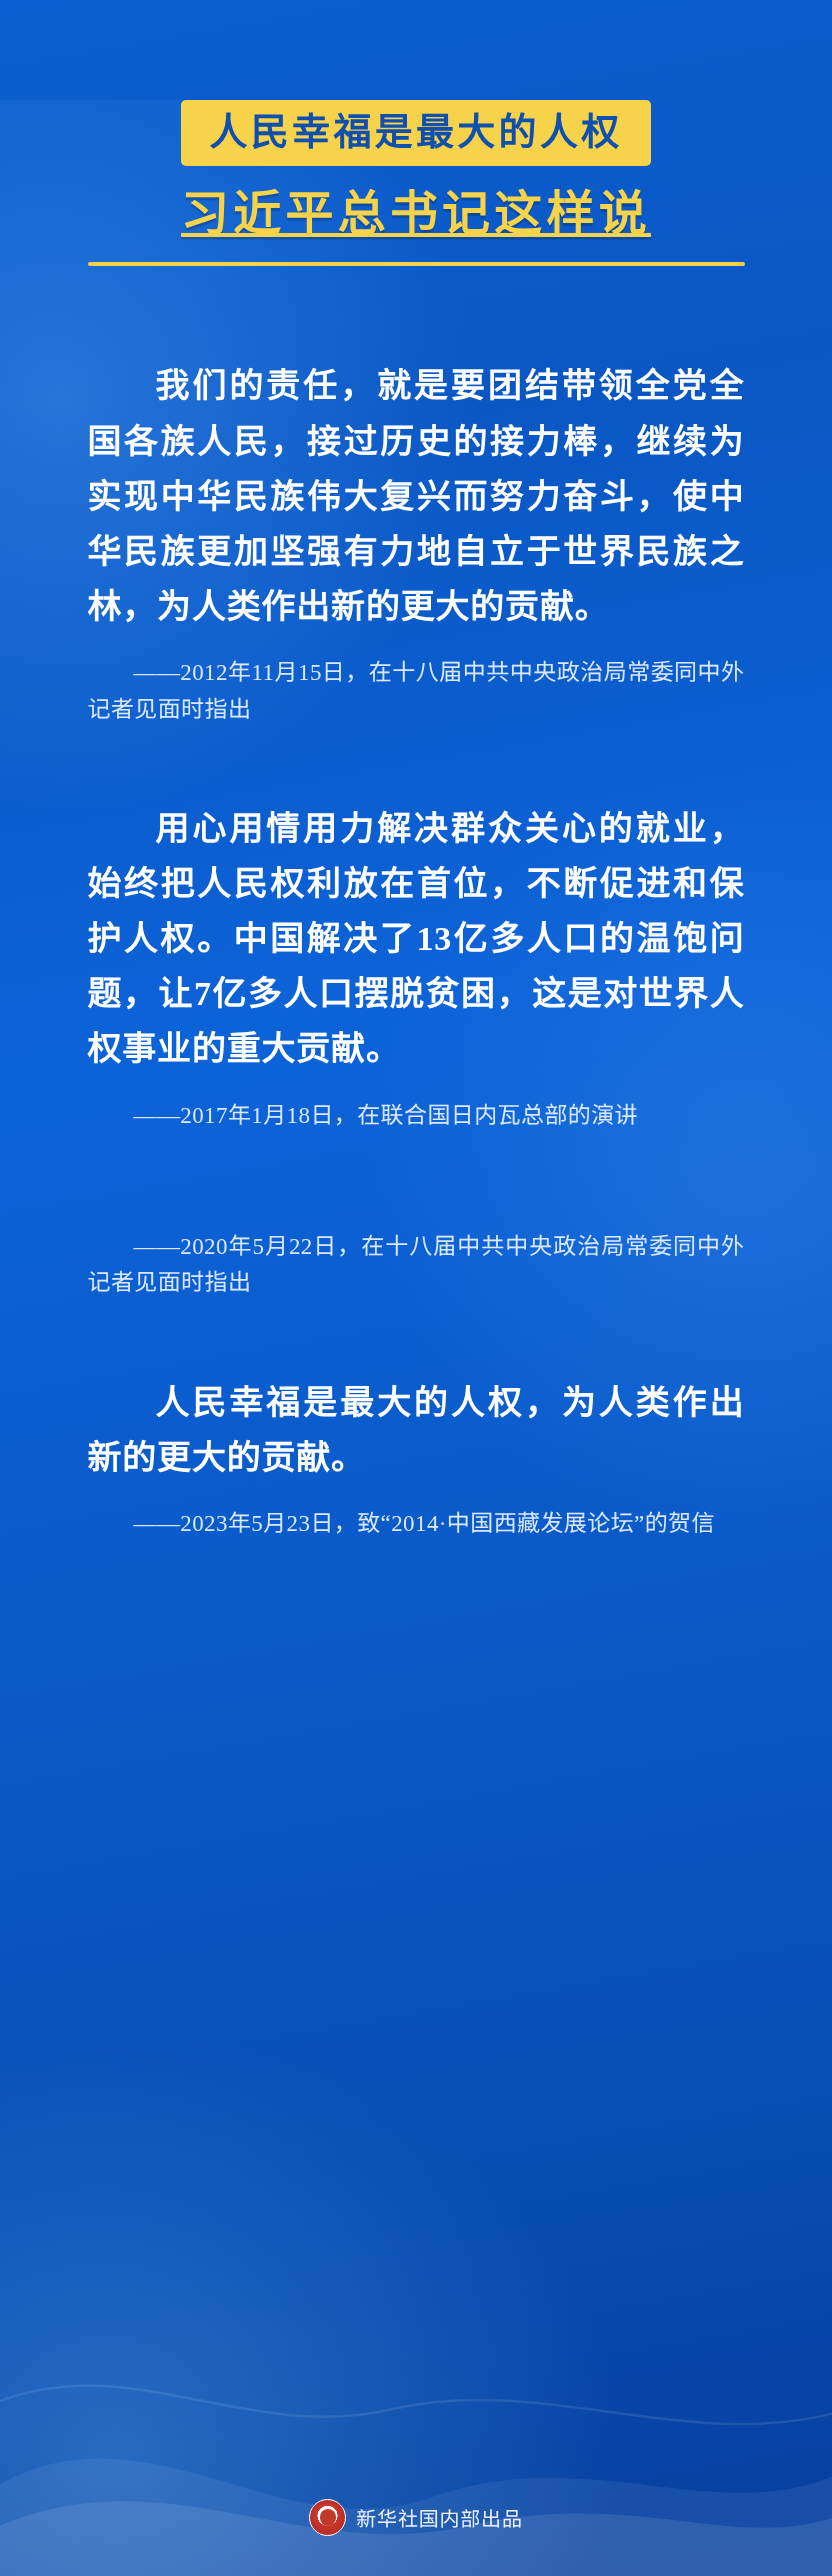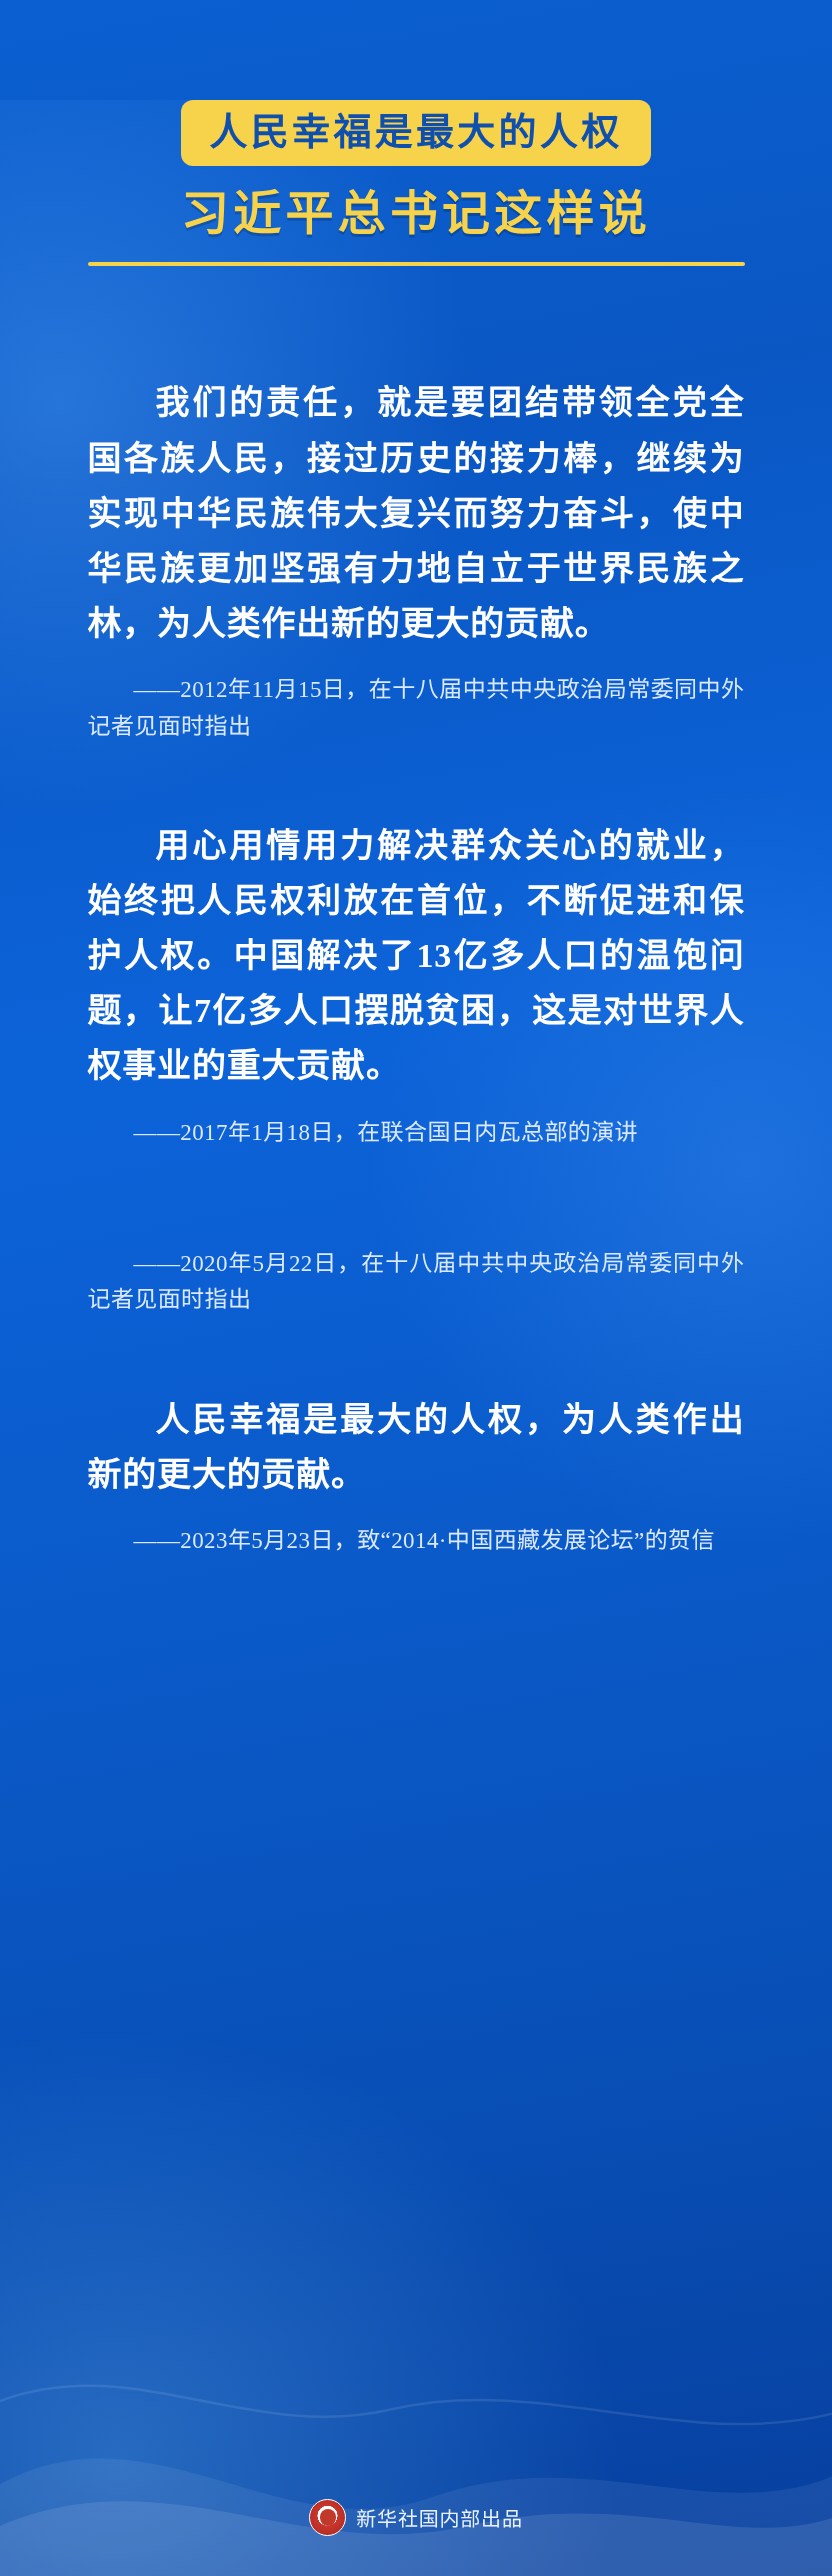--- a/index.html
+++ b/index.html
@@ -60,46 +60,47 @@
     text-align: center;
   }
   .title-badge {
     display: inline-block;
     background: #f7d24b;
     color: #0f4fae;
     font-size: 38px;
     font-weight: bold;
     letter-spacing: 3.3px;
     padding: 13.3px 28px 15px 28px;
-    border-radius: 12px;
+    border-radius: 5px;
     line-height: 1;
     font-family: "Liberation Sans", "DejaVu Sans", sans-serif;
   }
   .subtitle {
     margin-top: 21.6px;
     color: #f7d24b;
     font-size: 48px;
     font-weight: bold;
     letter-spacing: 4.2px;
     line-height: 1.1;
     font-family: "Liberation Sans", "DejaVu Sans", sans-serif;
     text-shadow: 0 2.5px 0 rgba(0,0,0,0.18);
+    text-decoration: underline;
   }
   .rule {
     width: 657px;
     height: 4.2px;
     margin: 21.6px auto 0 auto;
     background: #f7d24b;
     border-radius: 2.5px;
   }
   
   .content {
     position: relative;
     width: 657px;
-    margin: 17px auto;
+    margin: 0 auto;
     padding-top: 92px;
   }
   .quote-block {
     margin-bottom: 45px;
   }
   .quote-text {
     color: #ffffff;
     font-size: 34px;
     line-height: 1.62;
     text-indent: 2em;

